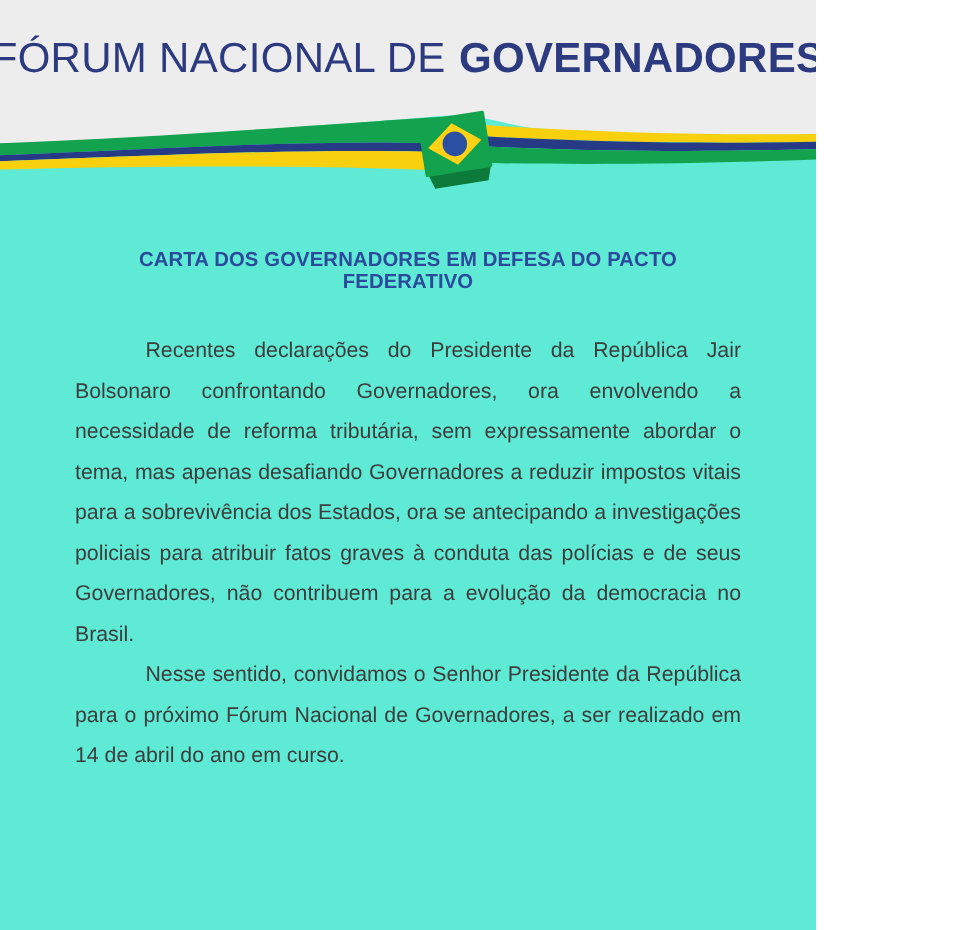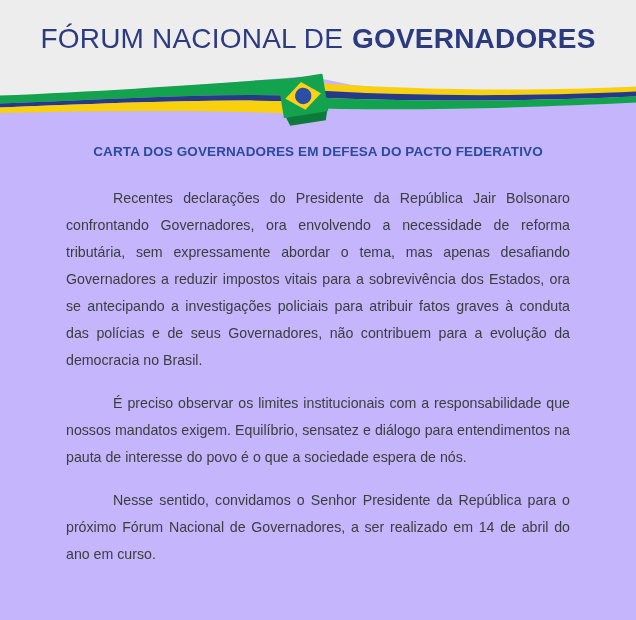--- a/index.html
+++ b/index.html
@@ -1,45 +1,45 @@
 <!DOCTYPE html>
 <html><head>
 <meta charset="utf-8">
 <style>
   html,body { margin:0; padding:0; background:#ffffff; }
   .page {
     position:relative;
-    width:636px; height:620px;
-    background:#c4b5fd;
+    width:544px; height:620px;
+    background:#5eead4;
     overflow:hidden;
     font-family:"Liberation Sans", sans-serif;
   }
   .masthead {
     height:68px;
     background:#ededed;
     display:flex; align-items:center; justify-content:center;
   }
   .org-title {
     margin:0; padding-top:10px;
     font-size:28px; font-weight:400;
     color:#2c3a80; letter-spacing:0.2px;
     white-space:nowrap;
   }
   .org-title .regular { margin-right:0.32em; }
   .org-title .bold { font-weight:800; }
   svg.ribbon { display:block; }
   main { padding:0 50px; }
   .letter-title {
-    margin:6px 0 0 0;
+    margin:27px 0 0 0;
     text-align:center;
     font-size:13.5px; font-weight:700;
     color:#2b4a9c; letter-spacing:0.1px;
   }
   .body-text p {
-    margin:16px;
+    margin:0;
     text-align:justify;
     text-indent:47px;
     font-size:14.2px;
     line-height:27px;
     color:#3d3d3d;
   }
   .body-text { margin-top:26px; }
 </style>
 </head>
 <body>
@@ -71,19 +71,18 @@
       <path fill="#fdd116" d="M303.5,14 L321.5,28 L303.5,42 L285.5,28 Z"></path>
       <circle fill="#2b4fa2" cx="303.5" cy="28" r="8.2"></circle>
     </g>
   </svg>
 
   <main>
     <h2 class="letter-title">CARTA DOS GOVERNADORES EM DEFESA DO PACTO FEDERATIVO</h2>
 
     <div class="body-text">
       <p>Recentes declarações do Presidente da República Jair Bolsonaro confrontando Governadores, ora envolvendo a necessidade de reforma tributária, sem expressamente abordar o tema, mas apenas desafiando Governadores a reduzir impostos vitais para a sobrevivência dos Estados, ora se antecipando a investigações policiais para atribuir fatos graves à conduta das polícias e de seus Governadores, não contribuem para a evolução da democracia no Brasil.</p>
-      <p>É preciso observar os limites institucionais com a responsabilidade que nossos mandatos exigem. Equilíbrio, sensatez e diálogo para entendimentos na pauta de interesse do povo é o que a sociedade espera de nós.</p>
       <p>Nesse sentido, convidamos o Senhor Presidente da República para o próximo Fórum Nacional de Governadores, a ser realizado em 14 de abril do ano em curso.</p>
     </div>
 
   </main>
 
 </div>
 
 </body></html>

